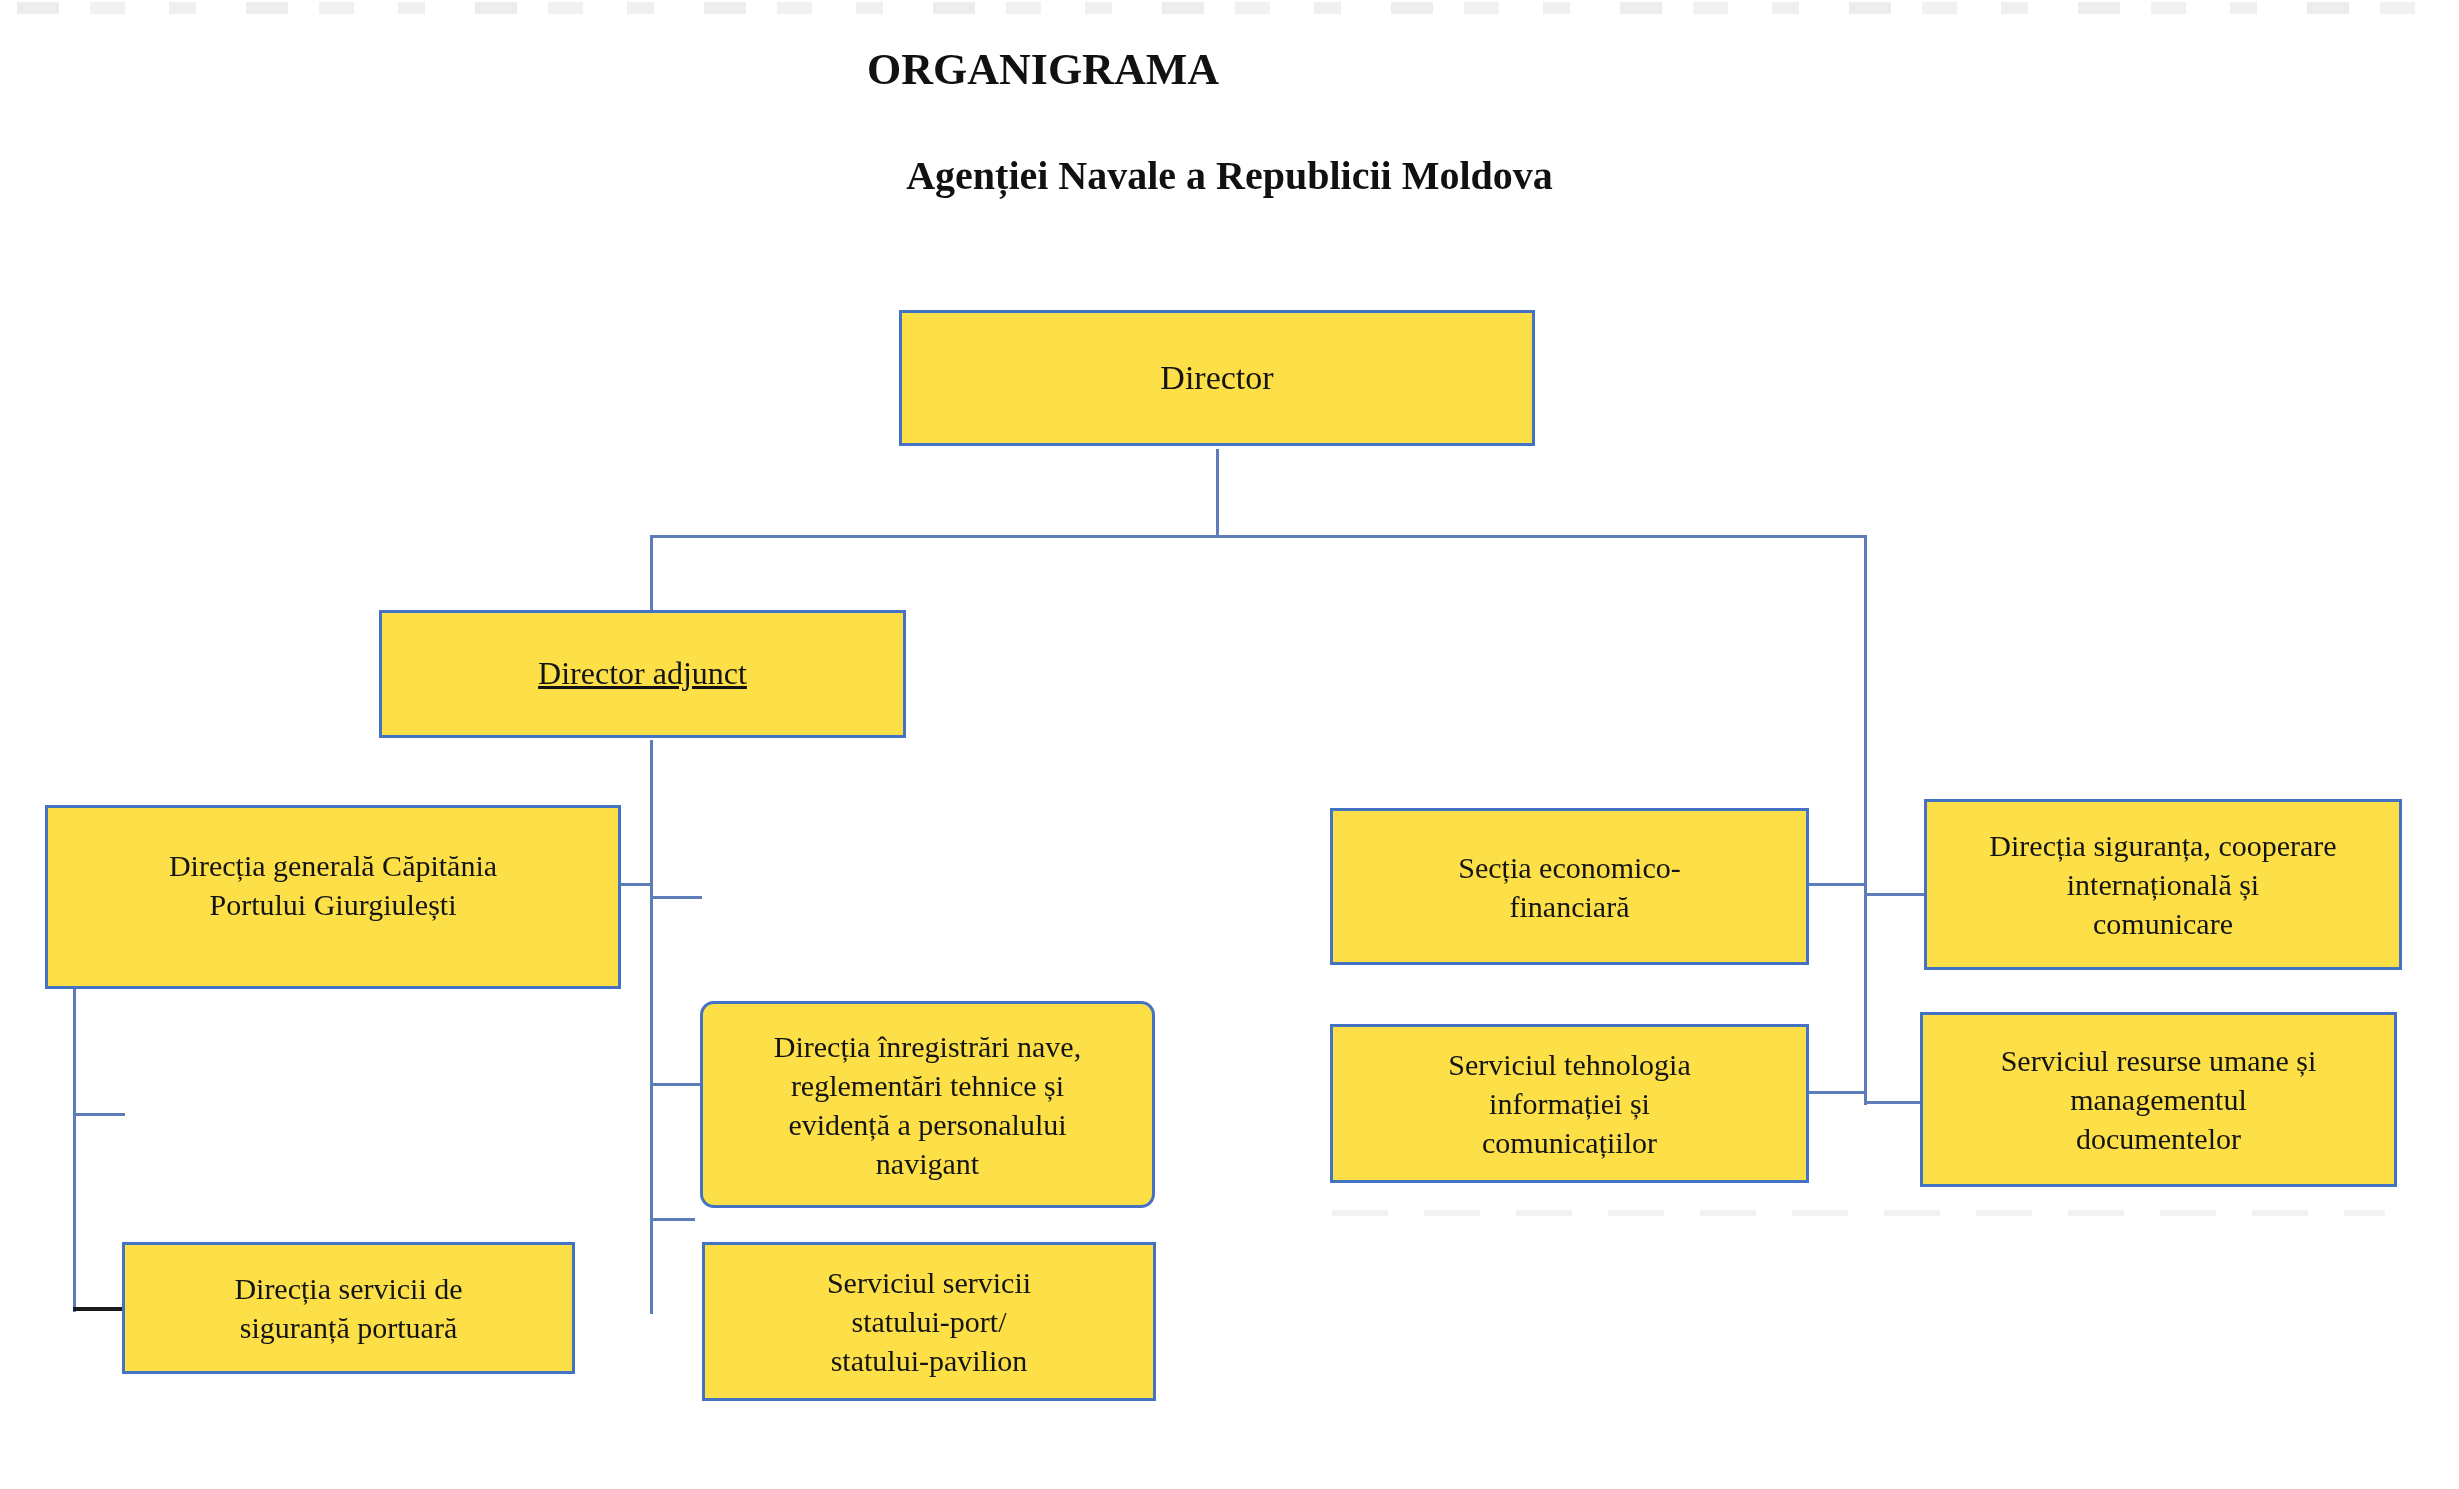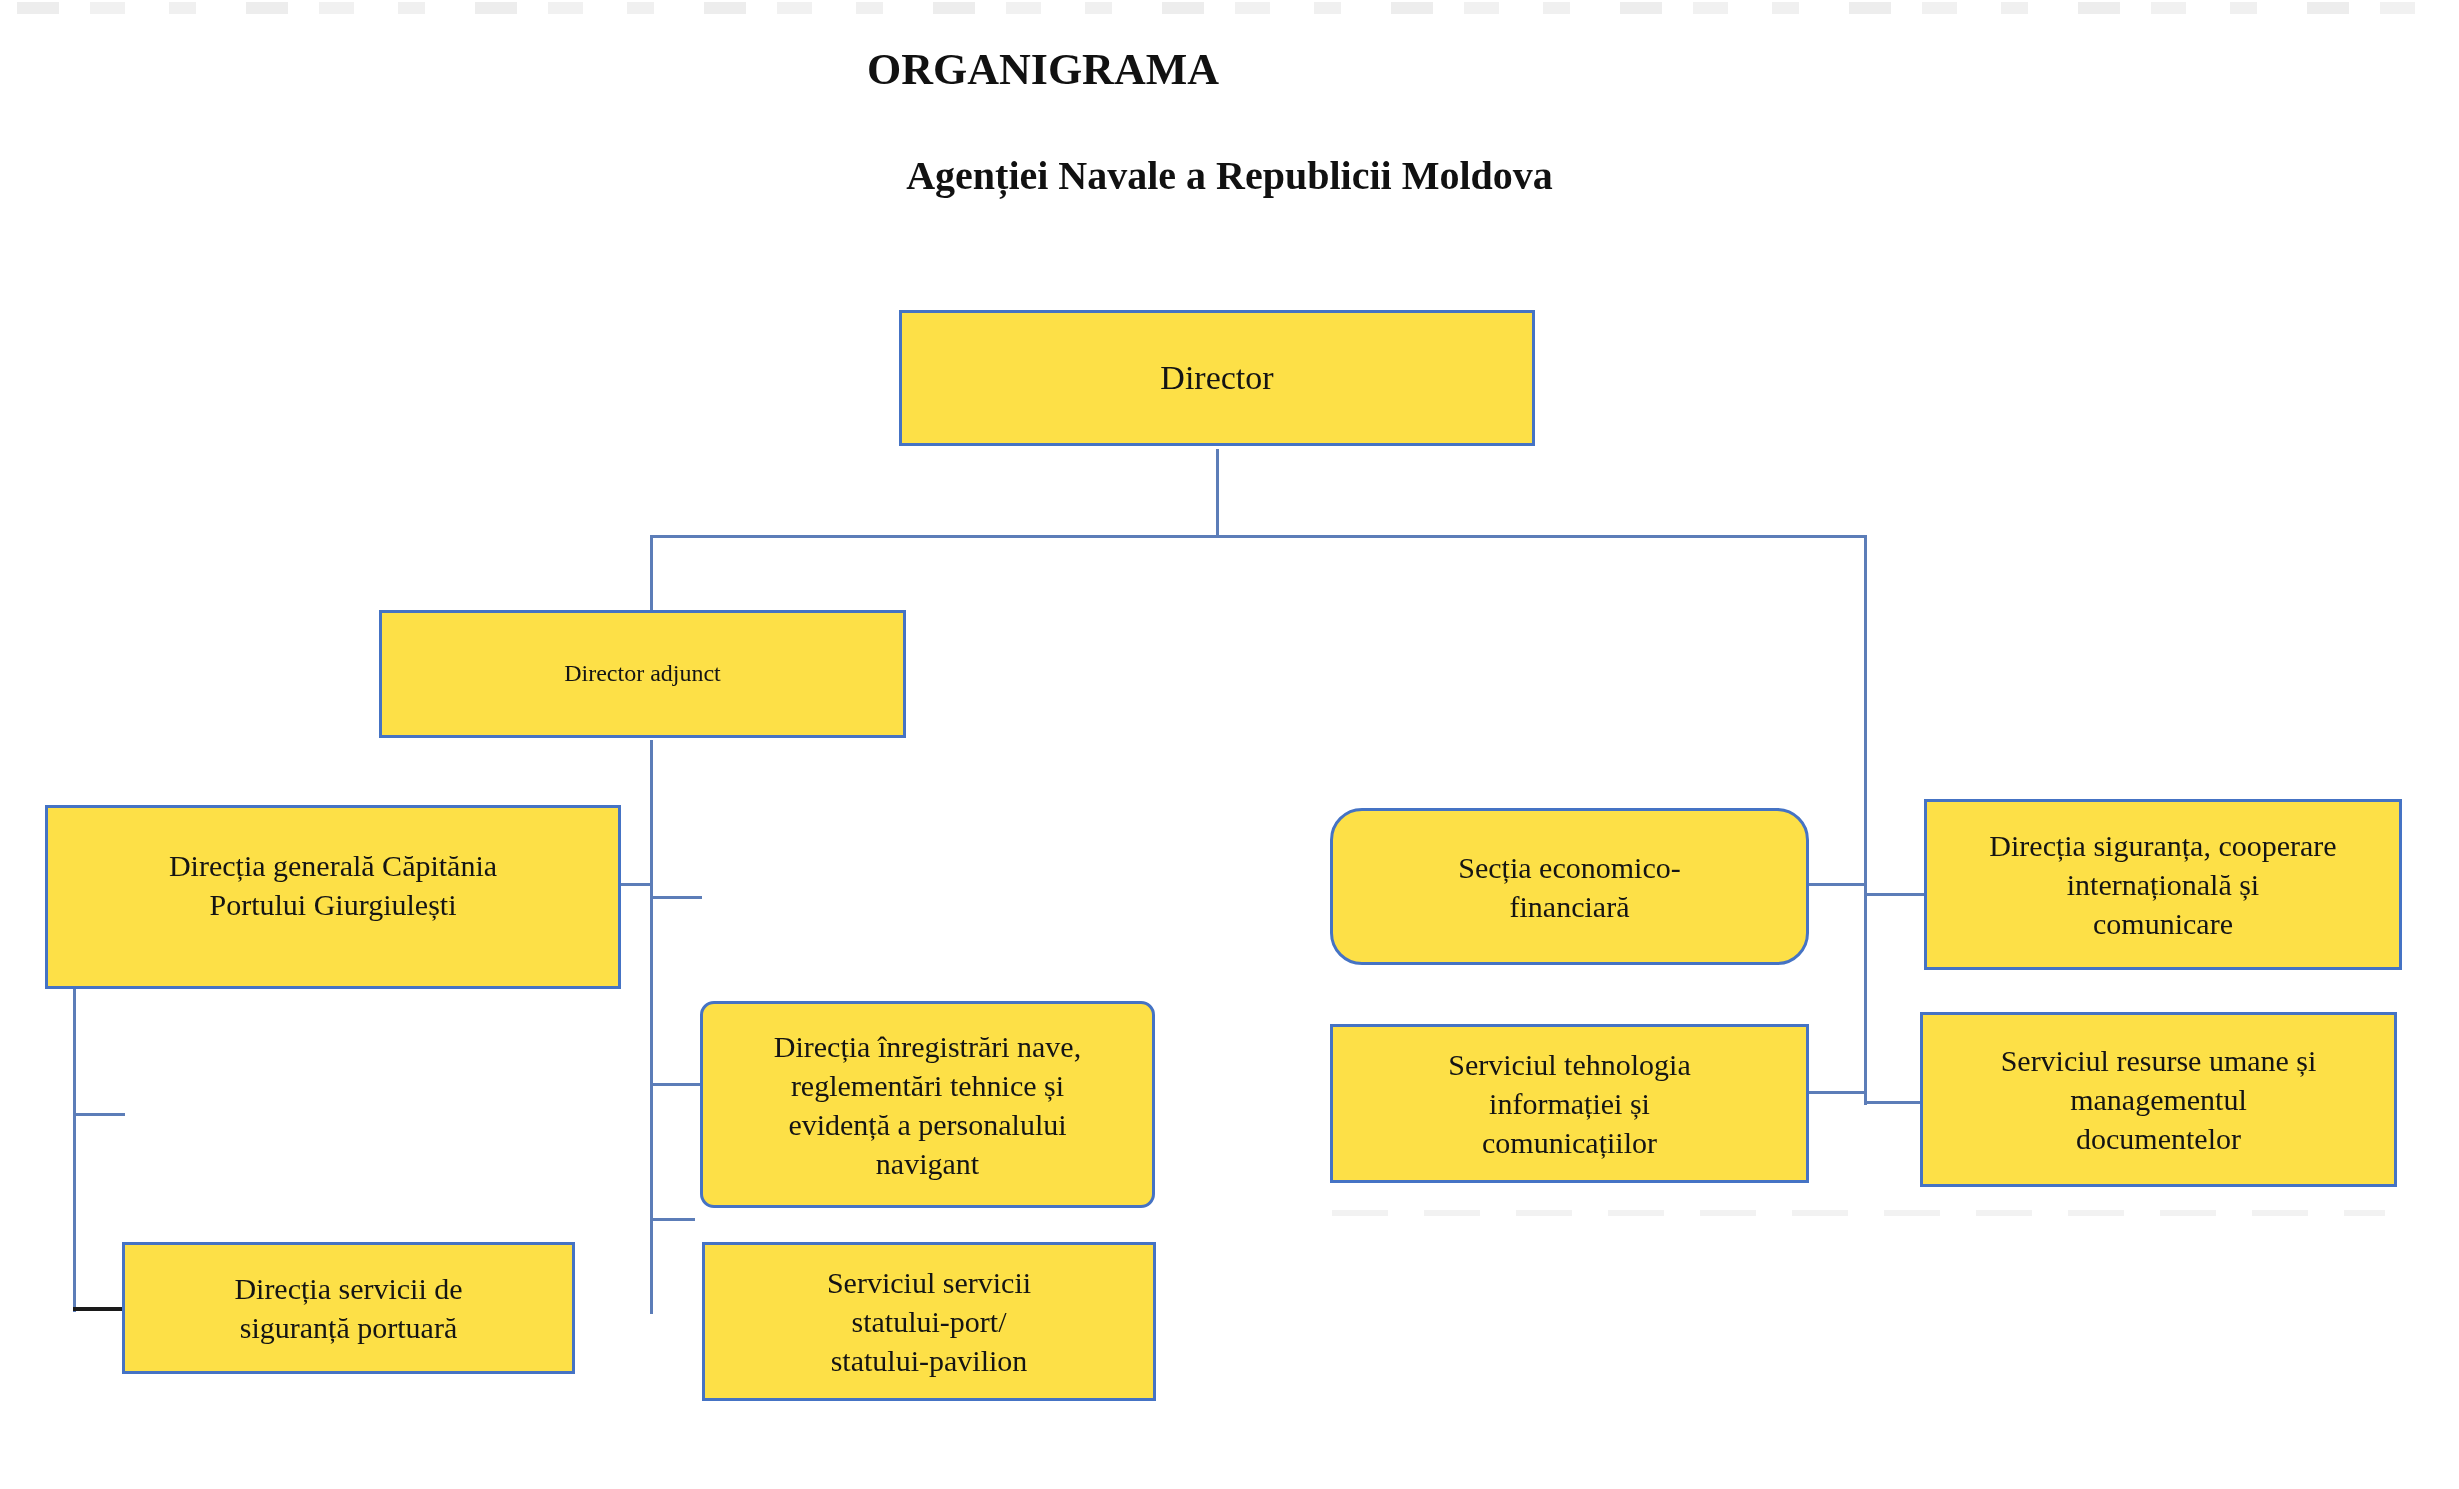--- a/index.html
+++ b/index.html
@@ -25,21 +25,21 @@
     position:absolute;
     border:3.8px solid #4573c4;
     background:#fde047;
     box-sizing:border-box;
     display:flex; align-items:center; justify-content:center;
     text-align:center;
     font-size:30px; line-height:1.3;
   }
   .box .lbl{ white-space:pre-line; display:block; padding:0 11.5px; }
   .box.f-director{ font-size:34px; }
-  .box.f-adjunct{ font-size:24px; }
+  .box.f-adjunct{ font-size:32px;text-decoration:underline; }
   .box.pad-b{ padding-bottom:25px; }
   .line{ position:absolute; background:#5c7db8; }
   .line.black{ background:#1a1a1a; }
   .edge-artifact-top{
     position:absolute; left:17.3px; top:1.9px; width:2425px; height:12.5px;
     background:repeating-linear-gradient(90deg,
       rgba(0,0,0,0.07) 0 42px, transparent 42px 73px,
       rgba(0,0,0,0.055) 73px 108px, transparent 108px 152px,
       rgba(0,0,0,0.06) 152px 179px, transparent 179px 229px);
   }
@@ -103,21 +103,21 @@
 evidență a personalului
 navigant</span>
   </div>
 
   <div class="box" style="left:702px; top:1242px; width:454px; height:159px;">
     <span class="lbl">Serviciul servicii
 statului-port/
 statului-pavilion</span>
   </div>
 
-  <div class="box" style="left:1330px; top:808px; width:479px; height:157px;border-radius:32px;">
+  <div class="box" style="left:1330px; top:808px; width:479px; height:157px;">
     <span class="lbl">Secția economico-
 financiară</span>
   </div>
 
   <div class="box" style="left:1330px; top:1024px; width:479px; height:159px;">
     <span class="lbl">Serviciul tehnologia
 informației și
 comunicațiilor</span>
   </div>
 

